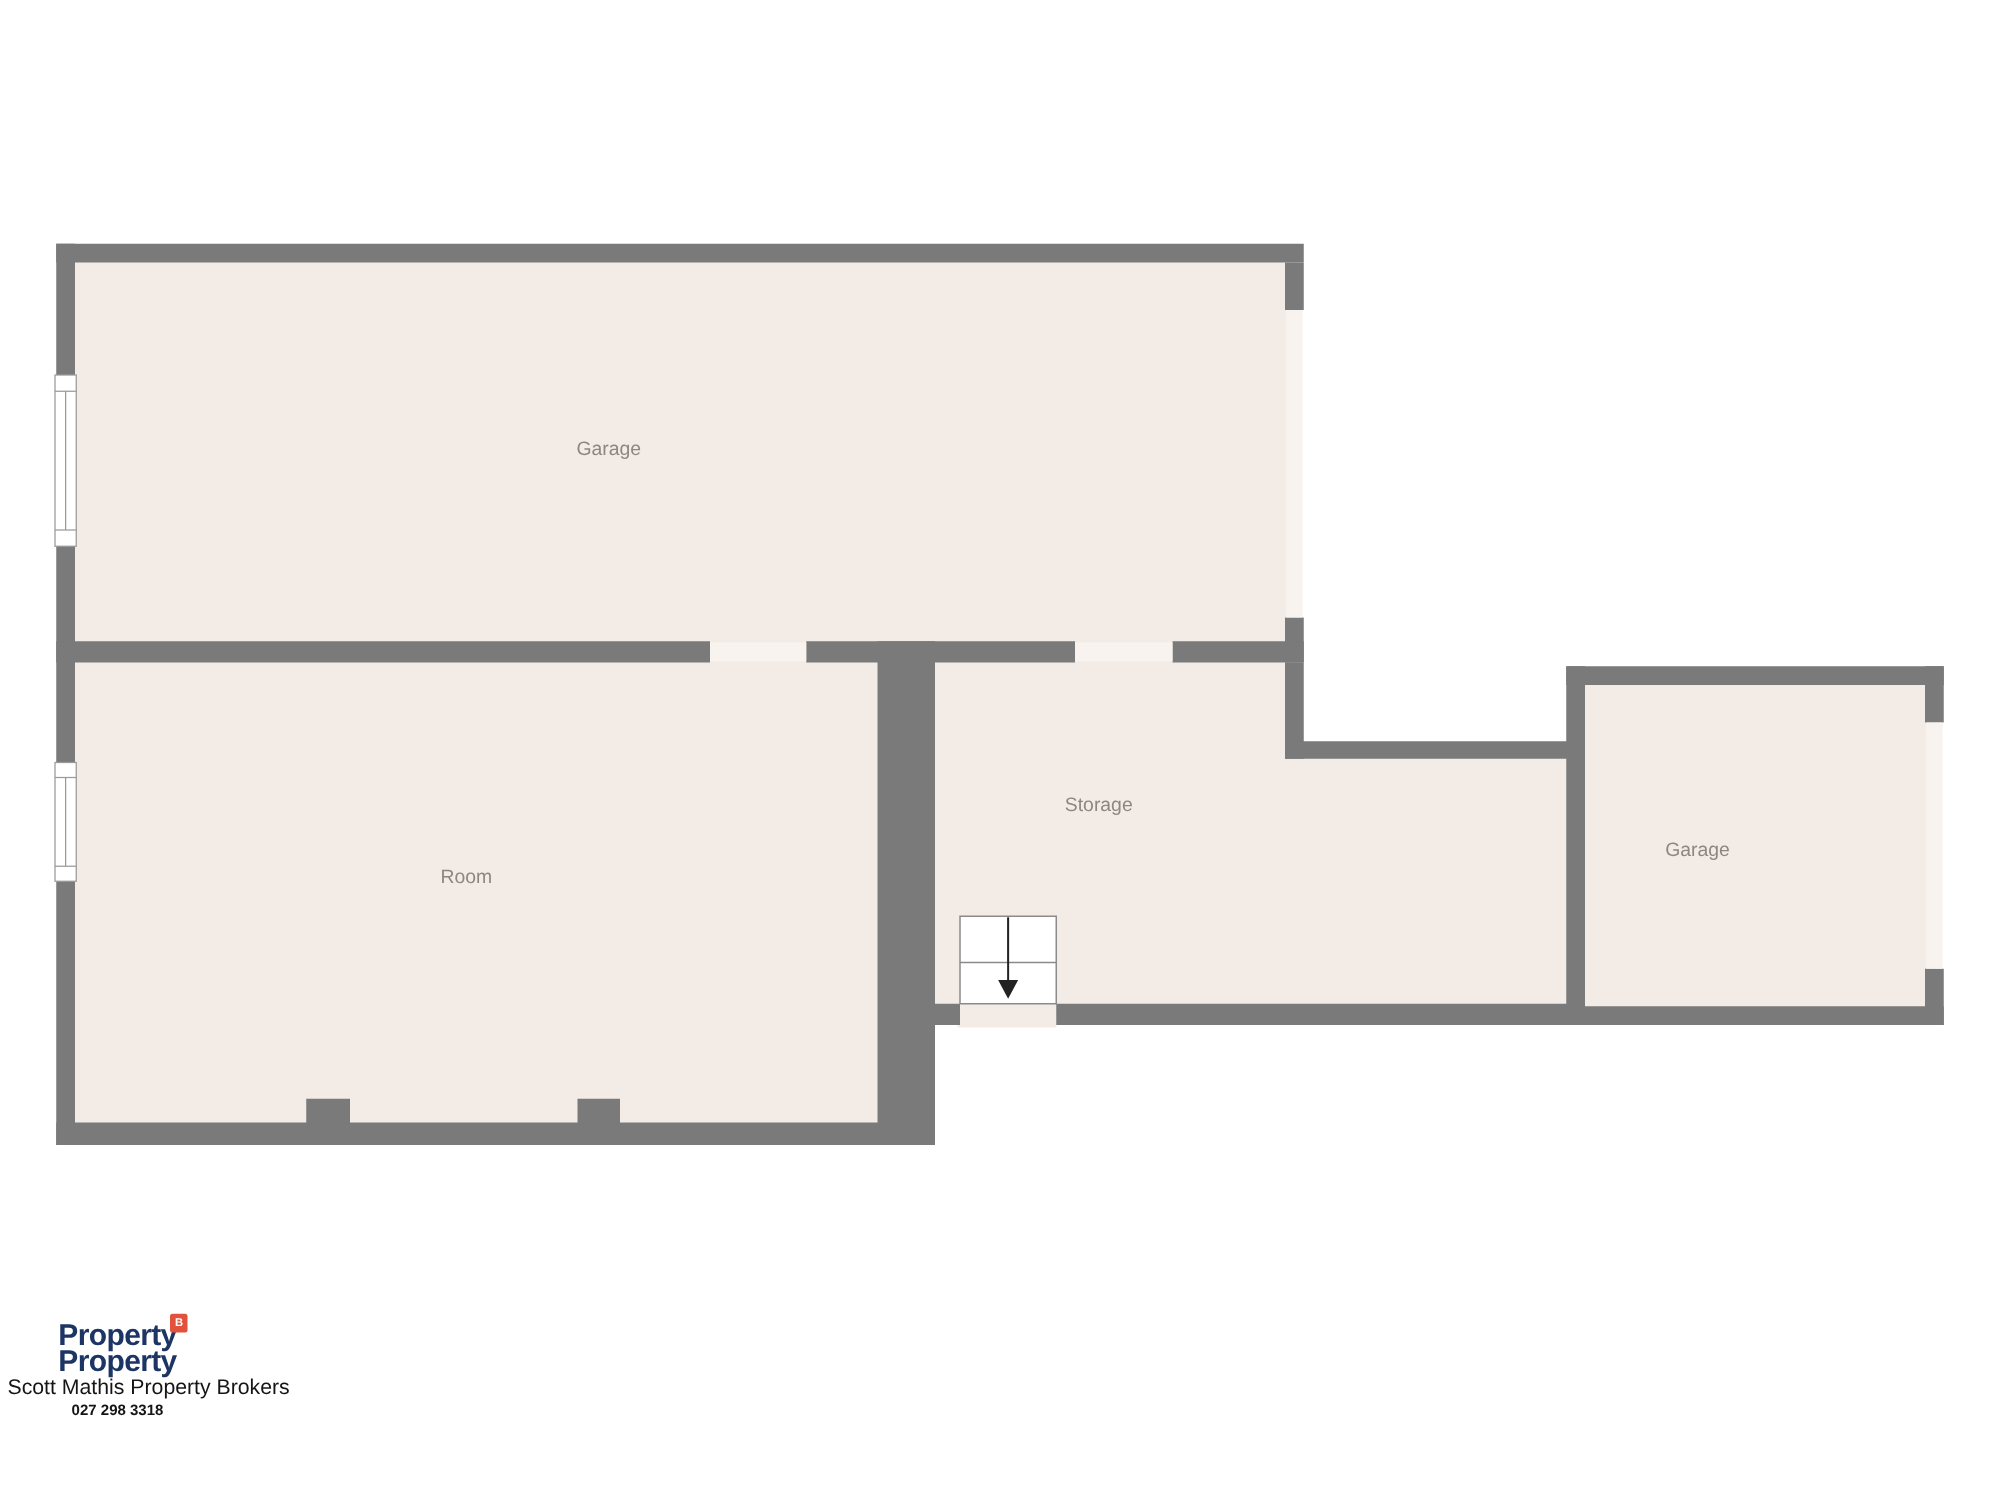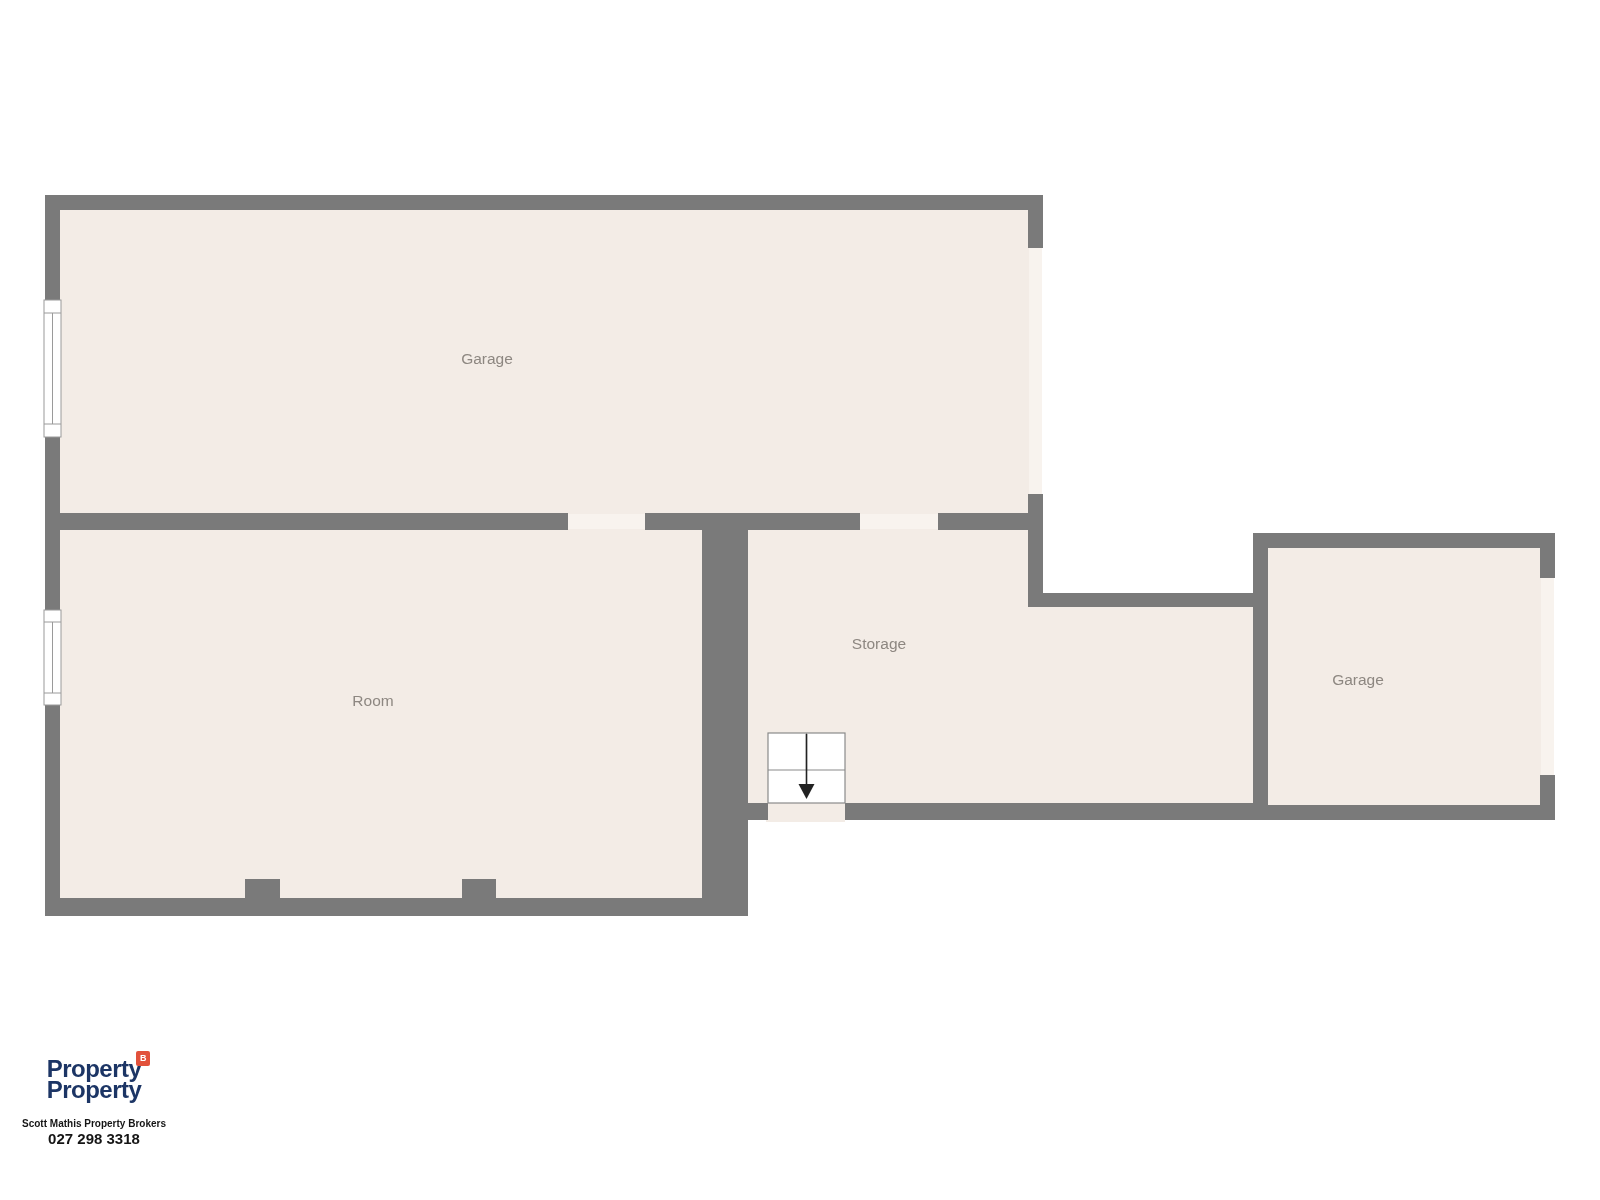--- a/index.html
+++ b/index.html
@@ -12,22 +12,22 @@
   .win{fill:var(--window-fill,#ffffff);stroke:#9a9a9a;stroke-width:1;}
   .winline{stroke:#9a9a9a;stroke-width:1;fill:none;}
   .stairbox{fill:#ffffff;stroke:#8a8a8a;stroke-width:1.2;}
   .stairline{stroke:#8a8a8a;stroke-width:1.2;fill:none;}
   .arrowshaft{stroke:var(--stairs-arrow,#222);stroke-width:1.6;fill:none;}
   .arrowhead{fill:var(--stairs-arrow,#222);}
   .roomlabel{fill:var(--label-text,#8d8781);font-size:15.5px;font-family:"Liberation Sans",sans-serif;}
   .logo{position:absolute;left:24px;top:1058px;width:140px;text-align:center;}
   .logo-line1,.logo-line2{color:var(--brand-navy,#1c3565);font-weight:700;font-size:24px;line-height:0.88;letter-spacing:-0.5px;position:relative;}
   .pin{position:absolute;right:14px;top:-7px;width:14px;height:15px;background:var(--brand-red,#e2513b);color:#fff;font-size:9px;font-weight:700;line-height:15px;text-align:center;border-radius:2px;}
-  .agent{margin-top:18px;font-size:10px;font-weight:700;color:#151515;white-space:nowrap;margin-left:-18px;width:176px;}
-  .phone{font-size:15px;font-weight:700;color:#151515;margin-top:1px;}
+  .agent{margin-top:0;font-size:17px;font-weight:400;color:#151515;white-space:nowrap;margin-left:-18px;width:176px;}
+  .phone{font-size:12px;font-weight:700;color:#151515;margin-top:1px;}
   .footer{position:absolute;left:0;top:1127px;width:1568px;text-align:center;font-size:15px;color:var(--disclaimer-text,#8a8a8a);}
 </style>
 </head>
 <body>
 
 <div class="canvas">
 
   <svg width="1600" height="1200" viewBox="0 0 1600 1200">
 
     <g>

